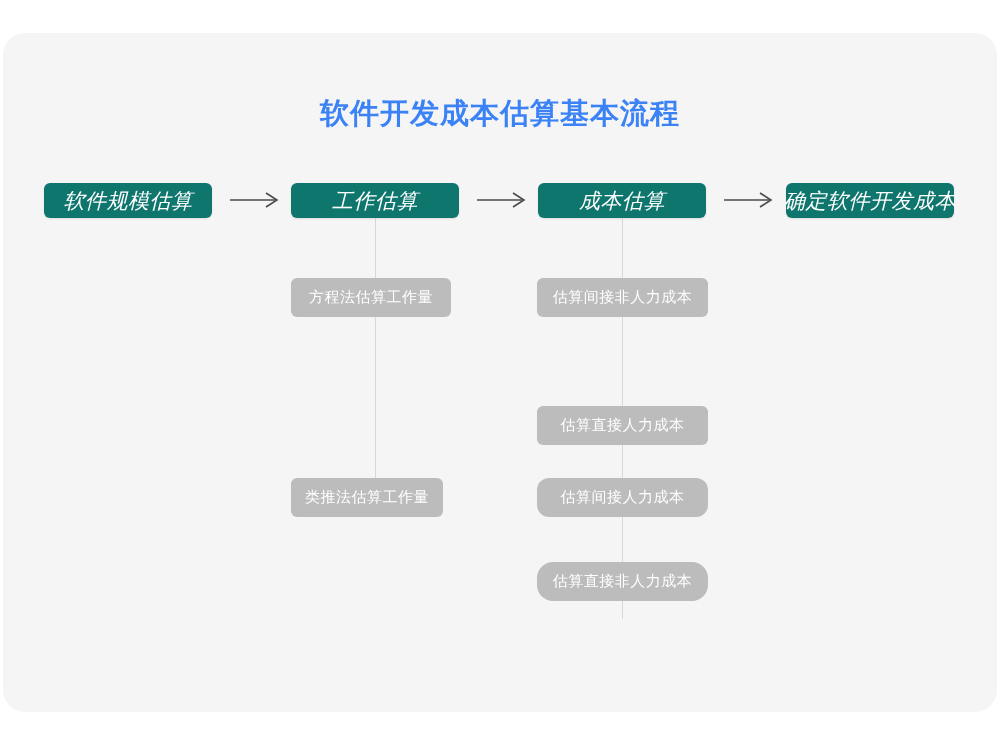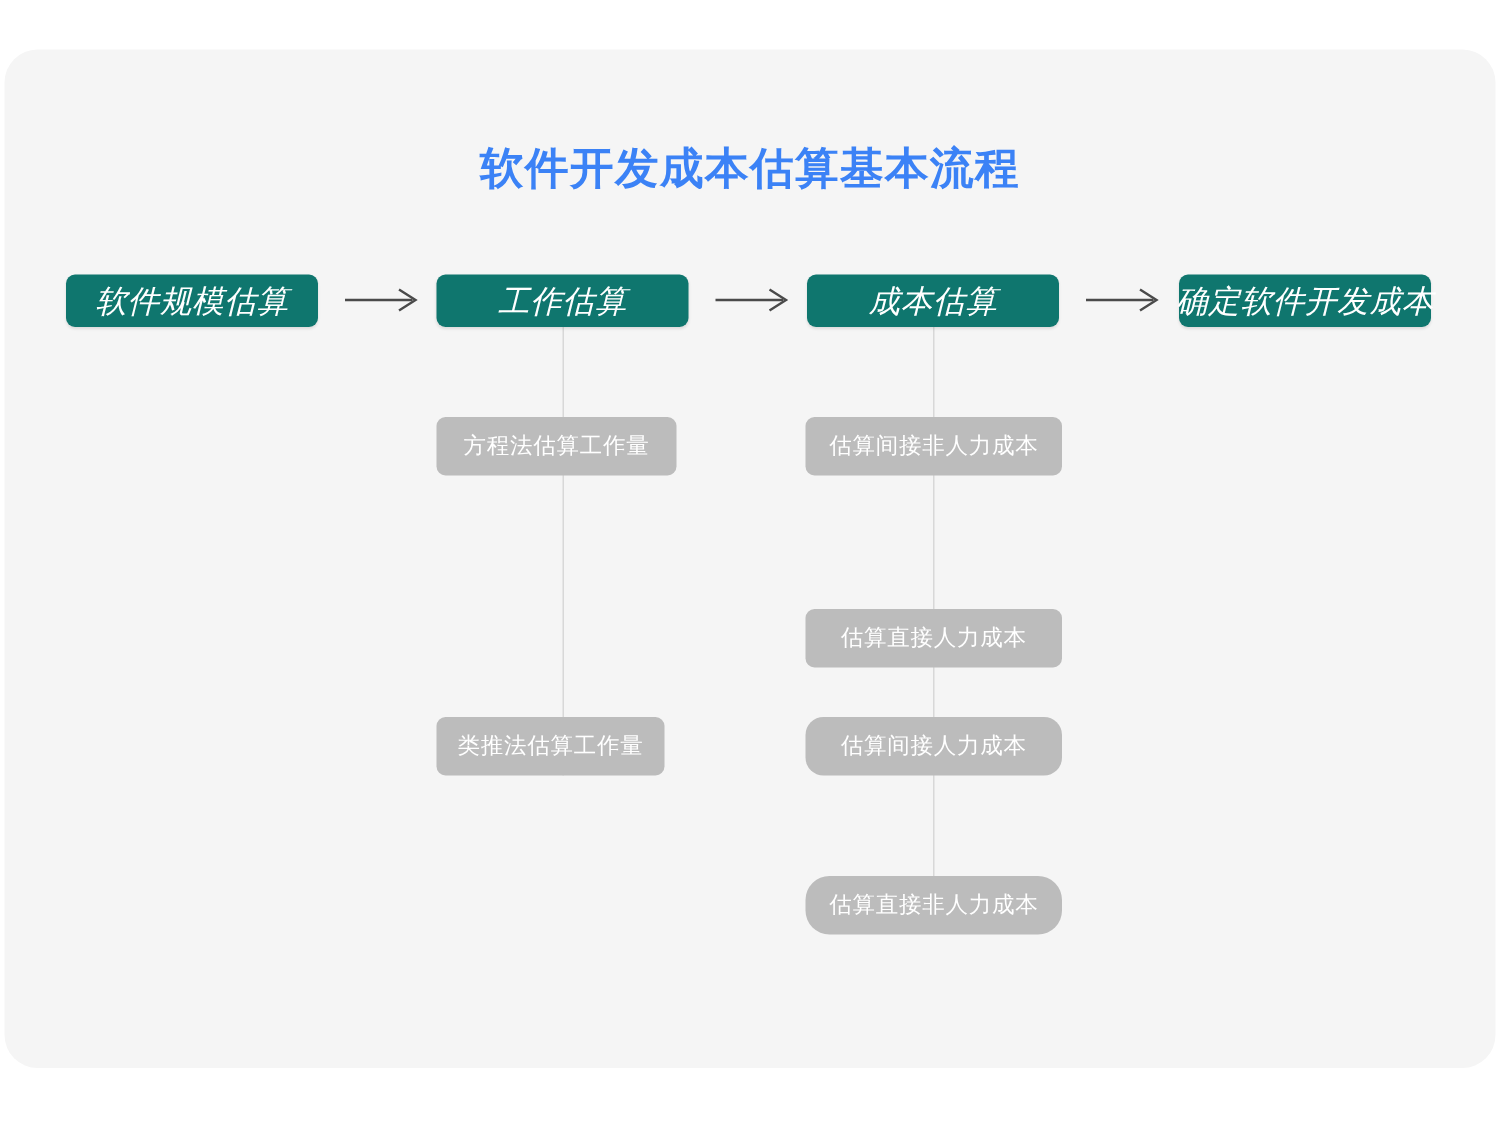--- a/index.html
+++ b/index.html
@@ -167,18 +167,18 @@
     </div>
 
     <div class="node secondary" style="left:537px; top:378px; width:171px; height:39px;margin-top:28px;">
       <span>估算直接人力成本</span>
     </div>
 
     <div class="node secondary" style="left:537px; top:478px; width:171px; height:39px;border-radius:12px;">
       <span>估算间接人力成本</span>
     </div>
 
-    <div class="node secondary" style="left:537px; top:584px; width:171px; height:39px;border-radius:16px;">
+    <div class="node secondary" style="left:537px; top:562px; width:171px; height:39px;border-radius:16px;">
       <span>估算直接非人力成本</span>
     </div>
 
   </div>
 </div>
 
 </body></html>

